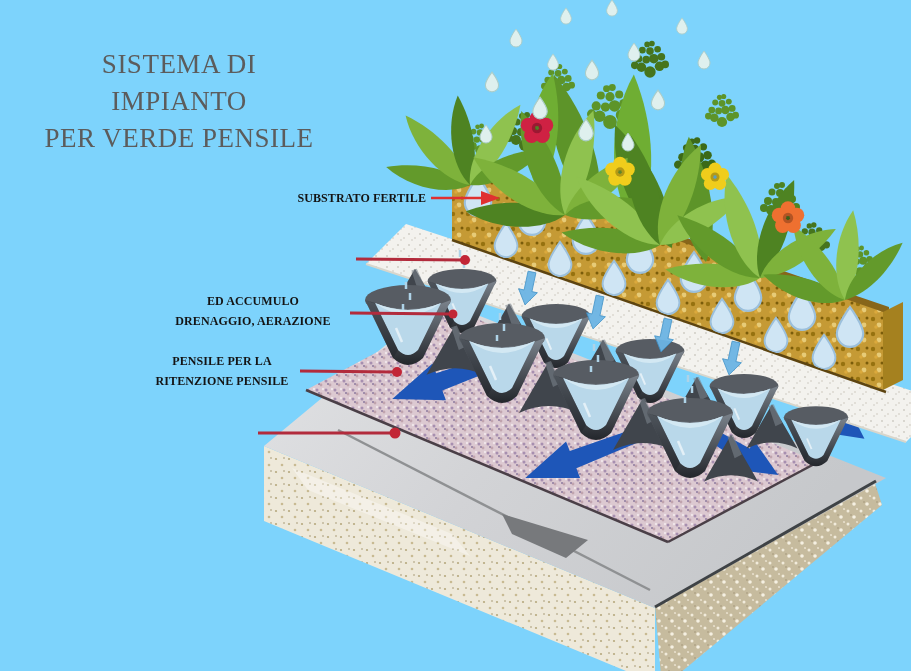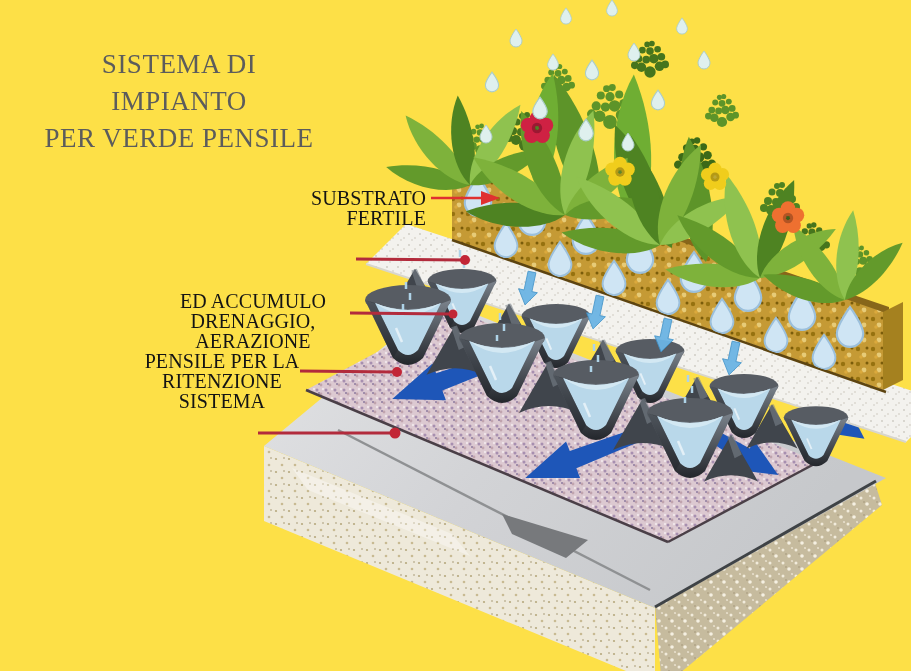--- a/index.html
+++ b/index.html
@@ -1,21 +1,21 @@
 <!DOCTYPE html>
 <html><head>
 <meta charset="utf-8">
 <style>
   html,body{margin:0;padding:0;background:#ffffff;}
-  .stage{position:relative;width:911px;height:671px;background:#fde047;overflow:hidden;
+  .stage{position:relative;width:911px;height:671px;background:#7dd3fc;overflow:hidden;
          font-family:"Liberation Serif", serif;}
   .stage svg{position:absolute;left:0;top:0;}
   .title{position:absolute;left:36px;top:46px;width:286px;text-align:center;
          font-size:27px;line-height:37px;color:#5c5c5c;letter-spacing:.5px;}
-  .lbl{position:absolute;font-size:20px;font-weight:normal;color:#141414;
+  .lbl{position:absolute;font-size:12px;font-weight:bold;color:#141414;
        line-height:20px;letter-spacing:.1px;}
   .r{text-align:right}.c{text-align:center}
   #lbl-substrato{left:230px;top:188px;width:196px}
   #lbl-telo{left:179px;top:249px;width:166px}
   #lbl-drenaggio{left:151px;top:291px;width:204px}
   #lbl-feltro{left:120px;top:351px;width:204px}
   #lbl-elemento{left:61px;top:401px;width:206px}
 </style>
 </head>
 <body>
@@ -312,16 +312,16 @@
 
 <div class="lbl r" id="lbl-substrato">
   <div>SUBSTRATO FERTILE</div>
 </div>
 <div class="lbl c" id="lbl-drenaggio">
   <div>ED ACCUMULO</div>
   <div>DRENAGGIO, AERAZIONE</div>
 </div>
 <div class="lbl c" id="lbl-feltro">
   <div>PENSILE PER LA</div>
-  <div>RITENZIONE SISTEMA</div>
+  <div>RITENZIONE PENSILE</div>
 </div>
 
 </div>
 
 </body></html>

